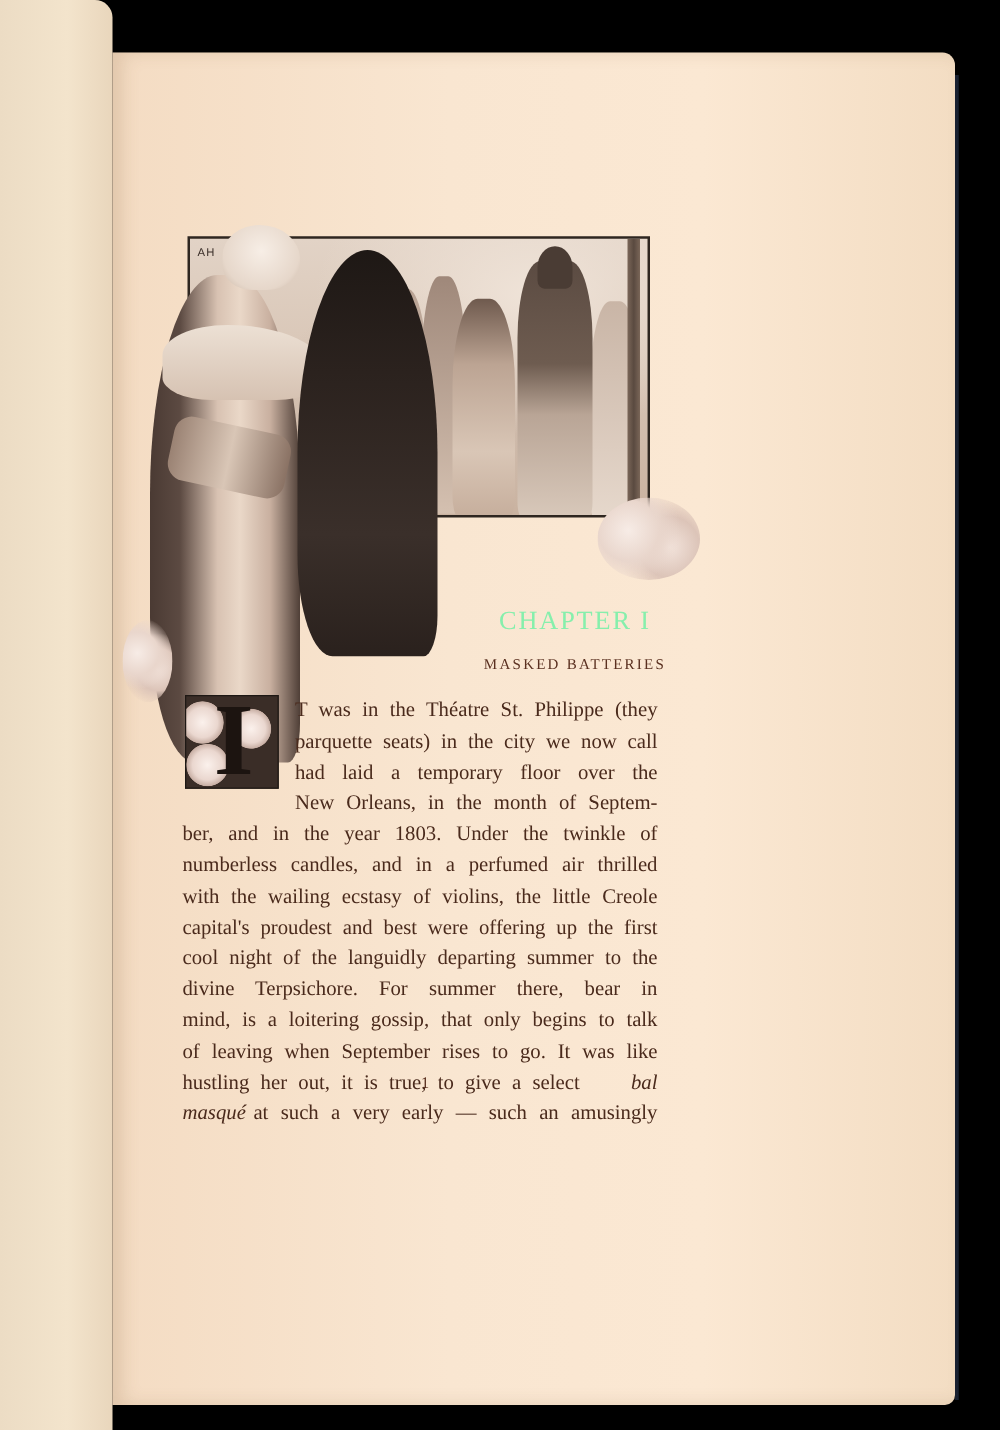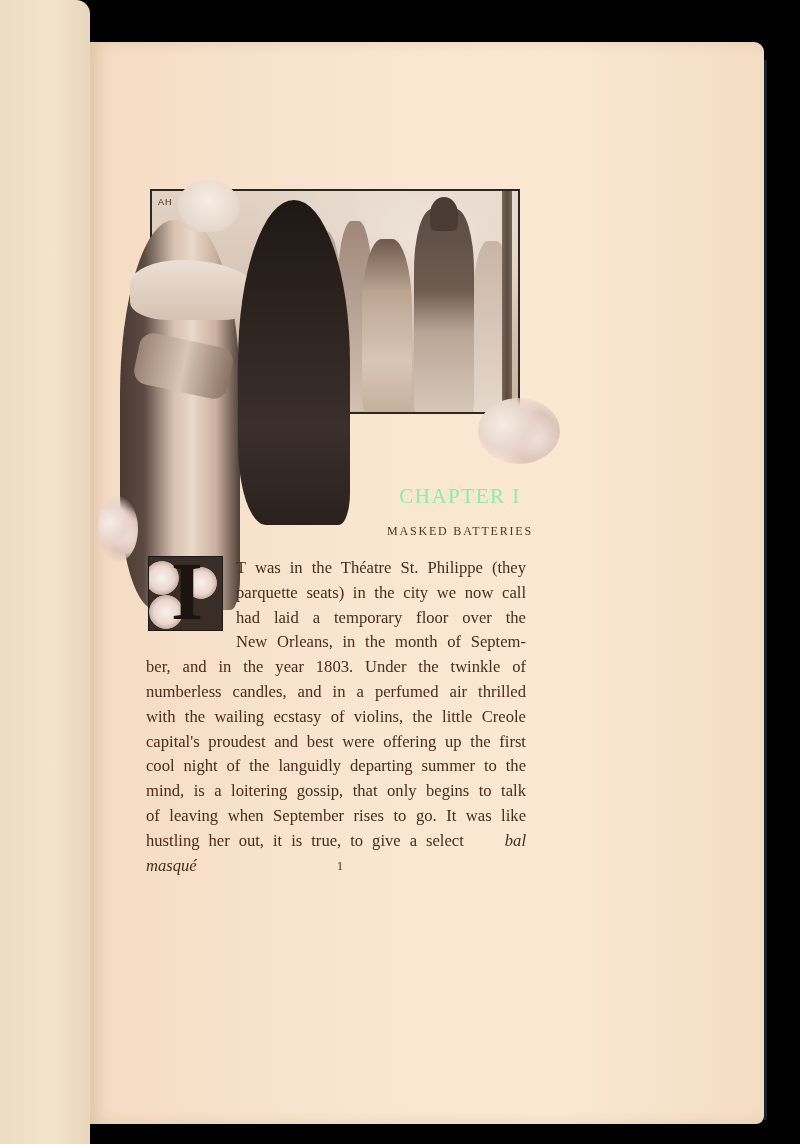--- a/index.html
+++ b/index.html
@@ -173,24 +173,26 @@
 <div class="body-text">
   <span class="line indent">T was in the Théatre St. Philippe (they</span>
   <span class="line indent">parquette seats) in the city we now call</span>
   <span class="line indent">had laid a temporary floor over the</span>
   <span class="line indent">New Orleans, in the month of Septem-</span>
   <span class="line">ber, and in the year 1803.  Under the twinkle of</span>
   <span class="line">numberless candles, and in a perfumed air thrilled</span>
   <span class="line">with the wailing ecstasy of violins, the little Creole</span>
   <span class="line">capital's proudest and best were offering up the first</span>
   <span class="line">cool night of the languidly departing summer to the</span>
+  <span class="line">divine Terpsichore.  For summer there, bear in</span>
   <span class="line">mind, is a loitering gossip, that only begins to talk</span>
   <span class="line">of leaving when September rises to go.  It was like</span>
   <span class="line" style="display:flex;justify-content:center;gap:35px;">
     <span style="flex:1;text-align:justify;text-align-last:justify;padding-right:6px;">hustling her out, it is true, to give a select</span>
     <span class="italic">bal</span>
   </span>
   <span class="line" style="display:flex;justify-content:space-between;">
     <span class="italic" style="padding-right:6px;">masqué</span>
+    <span style="flex:1;text-align:justify;text-align-last:justify;">at such a very early — such an amusingly</span>
   </span>
 </div>
 
 <div class="page-number">1</div>
 
 </body></html>

